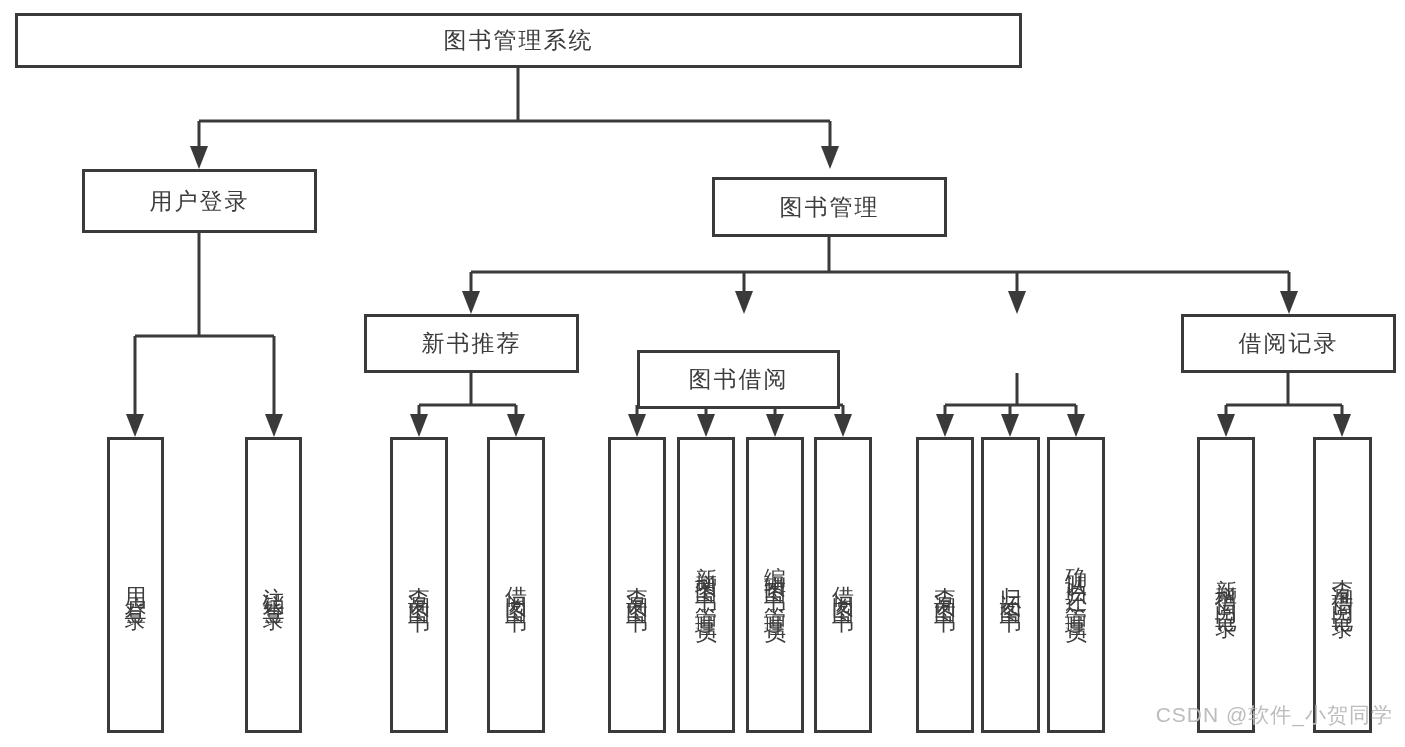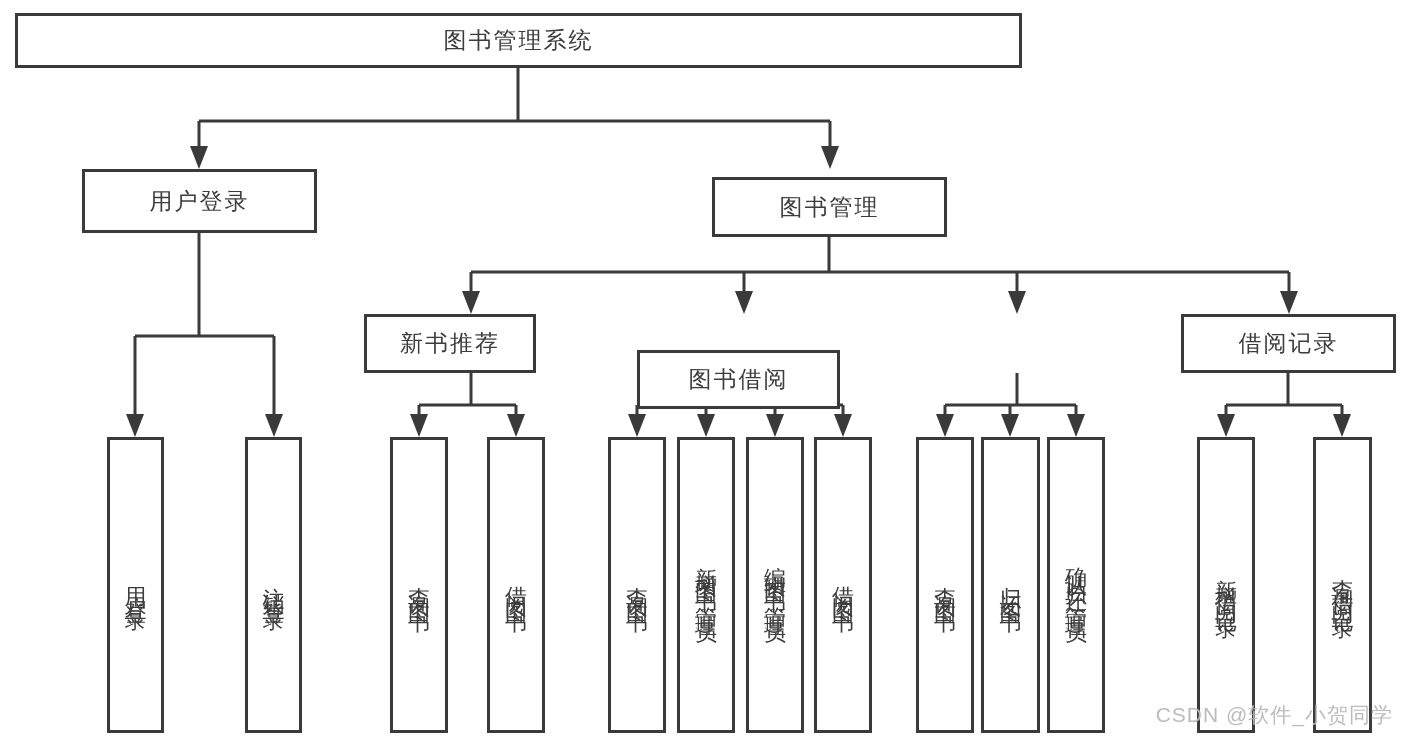--- a/index.html
+++ b/index.html
@@ -92,21 +92,21 @@
       <polygon points="1217,414 1235,414 1226,437"></polygon>
       <polygon points="1333,414 1351,414 1342,437"></polygon>
     </g>
   </svg>
 
   <div class="node h-node" style="left:15px; top:13px; width:1007px; height:55px;">图书管理系统</div>
 
   <div class="node h-node" style="left:82px; top:169px; width:235px; height:64px;">用户登录</div>
   <div class="node h-node" style="left:712px; top:169px; width:235px; height:60px;margin-top:8px;">图书管理</div>
 
-  <div class="node h-node" style="left:364px; top:314px; width:172px; height:59px;">新书推荐</div>
+  <div class="node h-node" style="left:364px; top:314px; width:215px; height:59px;">新书推荐</div>
   <div class="node h-node" style="left:637px; top:322px; width:203px; height:59px;margin-top:28px;">图书借阅</div>
   <div class="node h-node" style="left:1181px; top:314px; width:215px; height:59px;">借阅记录</div>
 
   <div class="node v-node" style="left:107px; top:437px; width:57px; height:296px;">
     <span>用户登录</span>
   </div>
   <div class="node v-node" style="left:245px; top:437px; width:57px; height:296px;">
     <span>注销登录</span>
   </div>
 

